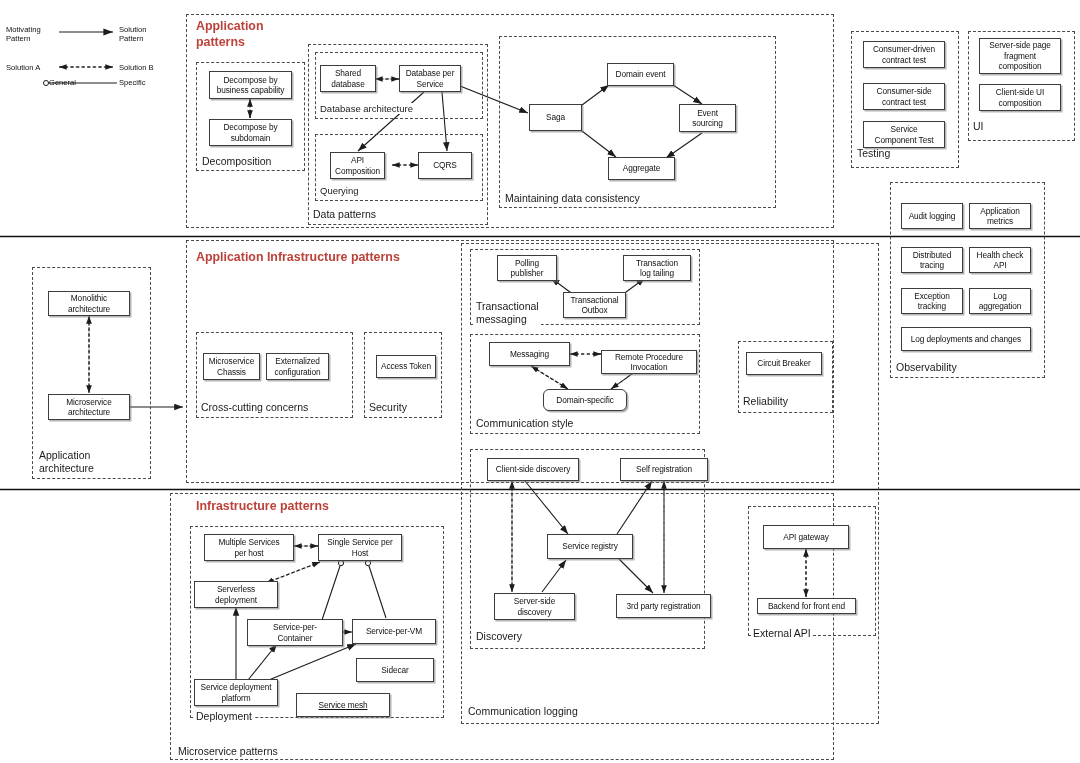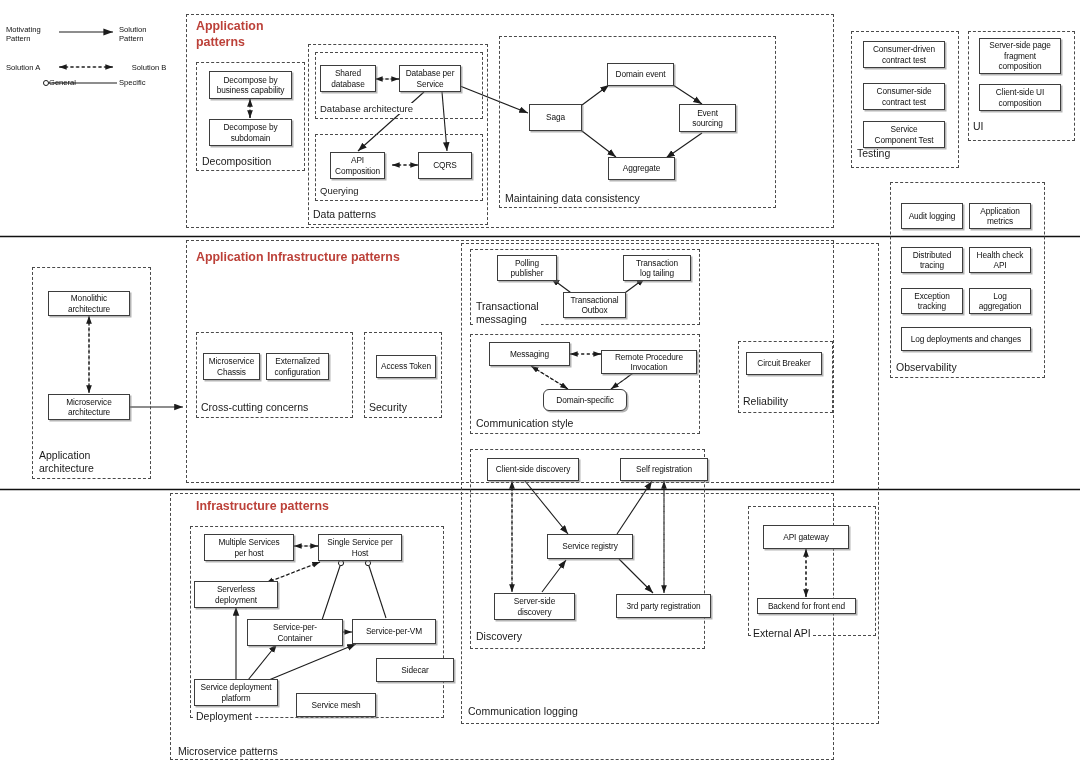--- a/index.html
+++ b/index.html
@@ -74,21 +74,21 @@
 <body>
 
 <div id="canvas">
 
   <div class="legend">
     <div class="legend-txt" style="left: 6px; top: 25px; width: 52px; text-align: left; white-space: pre-line;">Motivating
 Pattern</div>
     <div class="legend-txt" style="left: 119px; top: 25px; width: 60px; text-align: left; white-space: pre-line;">Solution
 Pattern</div>
     <div class="legend-txt" style="left:6px;top:63px;width:56px;text-align:left;">Solution A</div>
-    <div class="legend-txt" style="left:119px;top:63px;width:60px;text-align:center;">Solution B</div>
+    <div class="legend-txt" style="left:119px;top:63px;width:60px;text-align:left;">Solution B</div>
     <div class="legend-txt" style="left:6px;top:78px;width:50px;text-align:right;margin-left:20px;">General</div>
     <div class="legend-txt" style="left:119px;top:78px;width:60px;text-align:left;">Specific</div>
   </div>
 
   <div class="band-title" style="left: 196px; top: 19px; white-space: pre-line;">Application
 patterns</div>
   <div class="band-title" style="left:196px;top:250px;">Application Infrastructure patterns</div>
   <div class="band-title" style="left:196px;top:499px;">Infrastructure patterns</div>
 
   <div class="group" style="left:32px;top:267px;width:119px;height:212px;"></div>
@@ -385,18 +385,18 @@
 
   <div class="pbox" style="left: 204px; top: 534px; width: 90px; height: 27px; white-space: pre-line;">Multiple Services
 per host</div>
   <div class="pbox" style="left: 318px; top: 534px; width: 84px; height: 27px; white-space: pre-line;">Single Service per
 Host</div>
   <div class="pbox" style="left: 194px; top: 581px; width: 84px; height: 27px; white-space: pre-line;">Serverless
 deployment</div>
   <div class="pbox" style="left: 247px; top: 619px; width: 96px; height: 27px; white-space: pre-line;">Service-per-
 Container</div>
   <div class="pbox" style="left:352px;top:619px;width:84px;height:25px;">Service-per-VM</div>
-  <div class="pbox" style="left:356px;top:658px;width:78px;height:24px;margin-left:20px;">Sidecar</div>
-  <div class="pbox" style="left:296px;top:693px;width:80px;height:24px;">Service mesh</div>
+  <div class="pbox" style="left:356px;top:658px;width:78px;height:24px;">Sidecar</div>
+  <div class="pbox" style="left:296px;top:693px;width:94px;height:24px;text-decoration:underline;">Service mesh</div>
   <div class="pbox" style="left: 194px; top: 679px; width: 84px; height: 27px; white-space: pre-line;">Service deployment
 platform</div>
 
 </div>
 
 </body></html>

